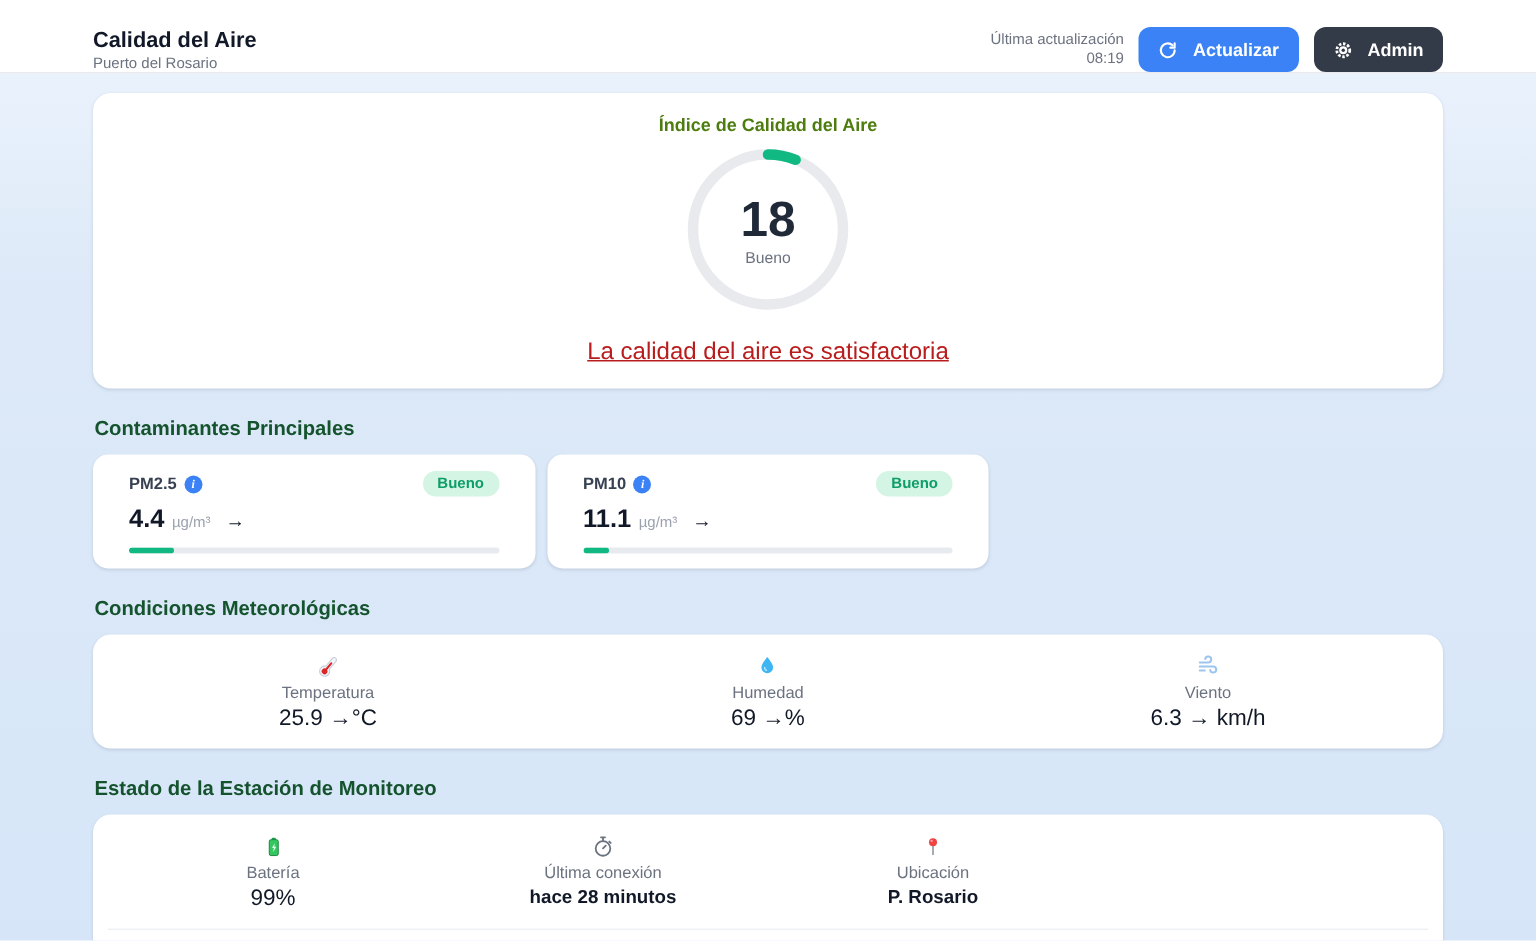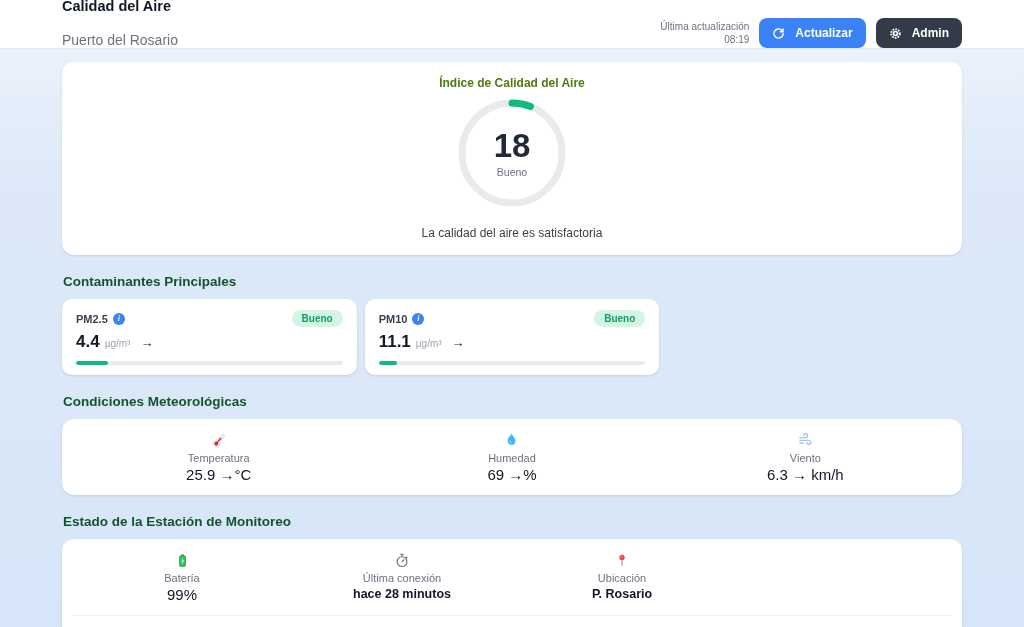--- a/index.html
+++ b/index.html
@@ -13,21 +13,21 @@
   .topbar {
     height: 49px;
     background: #ffffff;
     border-bottom: 1px solid #e7ebf0;
     display: flex;
     align-items: flex-end;
     justify-content: space-between;
     padding: 0 62px;
   }
   .topbar-title { font-size: 14.5px; font-weight: 700; color: #111827; }
-  .topbar-subtitle { font-size: 14px; color: #6b7280; margin-top: 18px; }
+  .topbar-subtitle { font-size: 10px; color: #6b7280; margin-top: 2px; }
   .topbar-right { display: flex; align-items: center; gap: 10px; }
   .update-block { text-align: right; font-size: 10px; color: #6b7280; line-height: 1.35; }
   .btn {
     display: inline-flex; align-items: center; gap: 10px;
     border: none; border-radius: 8px;
     padding: 8px 13px; font-size: 12px; font-weight: 600;
     color: #ffffff; cursor: pointer;
     font-family: "Liberation Sans", "DejaVu Sans", sans-serif;
   }
   .btn-blue { background: #3b82f6; }
@@ -47,25 +47,25 @@
   .aqi-card { padding: 14px 16px 15px; text-align: center; }
   .aqi-card-title { font-size: 12px; font-weight: 600; color: #4d7c0f; margin-bottom: 7px; }
   .gauge-wrap { position: relative; width: 112px; height: 112px; margin: 0 auto; }
   .gauge-wrap svg { display: block; }
   .gauge-center {
     position: absolute; inset: 0;
     display: flex; flex-direction: column; align-items: center; justify-content: center;
   }
   .gauge-value { font-size: 33px; font-weight: 700; color: #1f2937; line-height: 1; }
   .gauge-cat { font-size: 10.5px; color: #6b7280; margin-top: 4px; }
-  .aqi-desc { font-size: 12px; color: #404040; margin-top: 17px; }
+  .aqi-desc { font-size: 16px; color: #b91c1c; margin-top: 17px; text-decoration: underline; }
 
   
   .pollutant-grid { display: grid; grid-template-columns: repeat(3, 1fr); gap: 8px; }
-  .pollutant-card { padding: 11px 14px 10px; border-radius: 10px; }
+  .pollutant-card { padding: 11px 24px 10px; border-radius: 10px; }
   .pol-row1 { display: flex; align-items: center; justify-content: space-between; }
   .pol-name-wrap { display: flex; align-items: center; gap: 5px; }
   .pol-name { font-size: 11px; font-weight: 600; color: #374151; }
   .info-dot {
     width: 12px; height: 12px; border-radius: 50%;
     background: #3b82f6; color: #ffffff;
     font-size: 8px; font-style: italic; font-weight: 700;
     display: inline-flex; align-items: center; justify-content: center;
     font-family: "Liberation Serif", "DejaVu Serif", serif;
     cursor: pointer;

